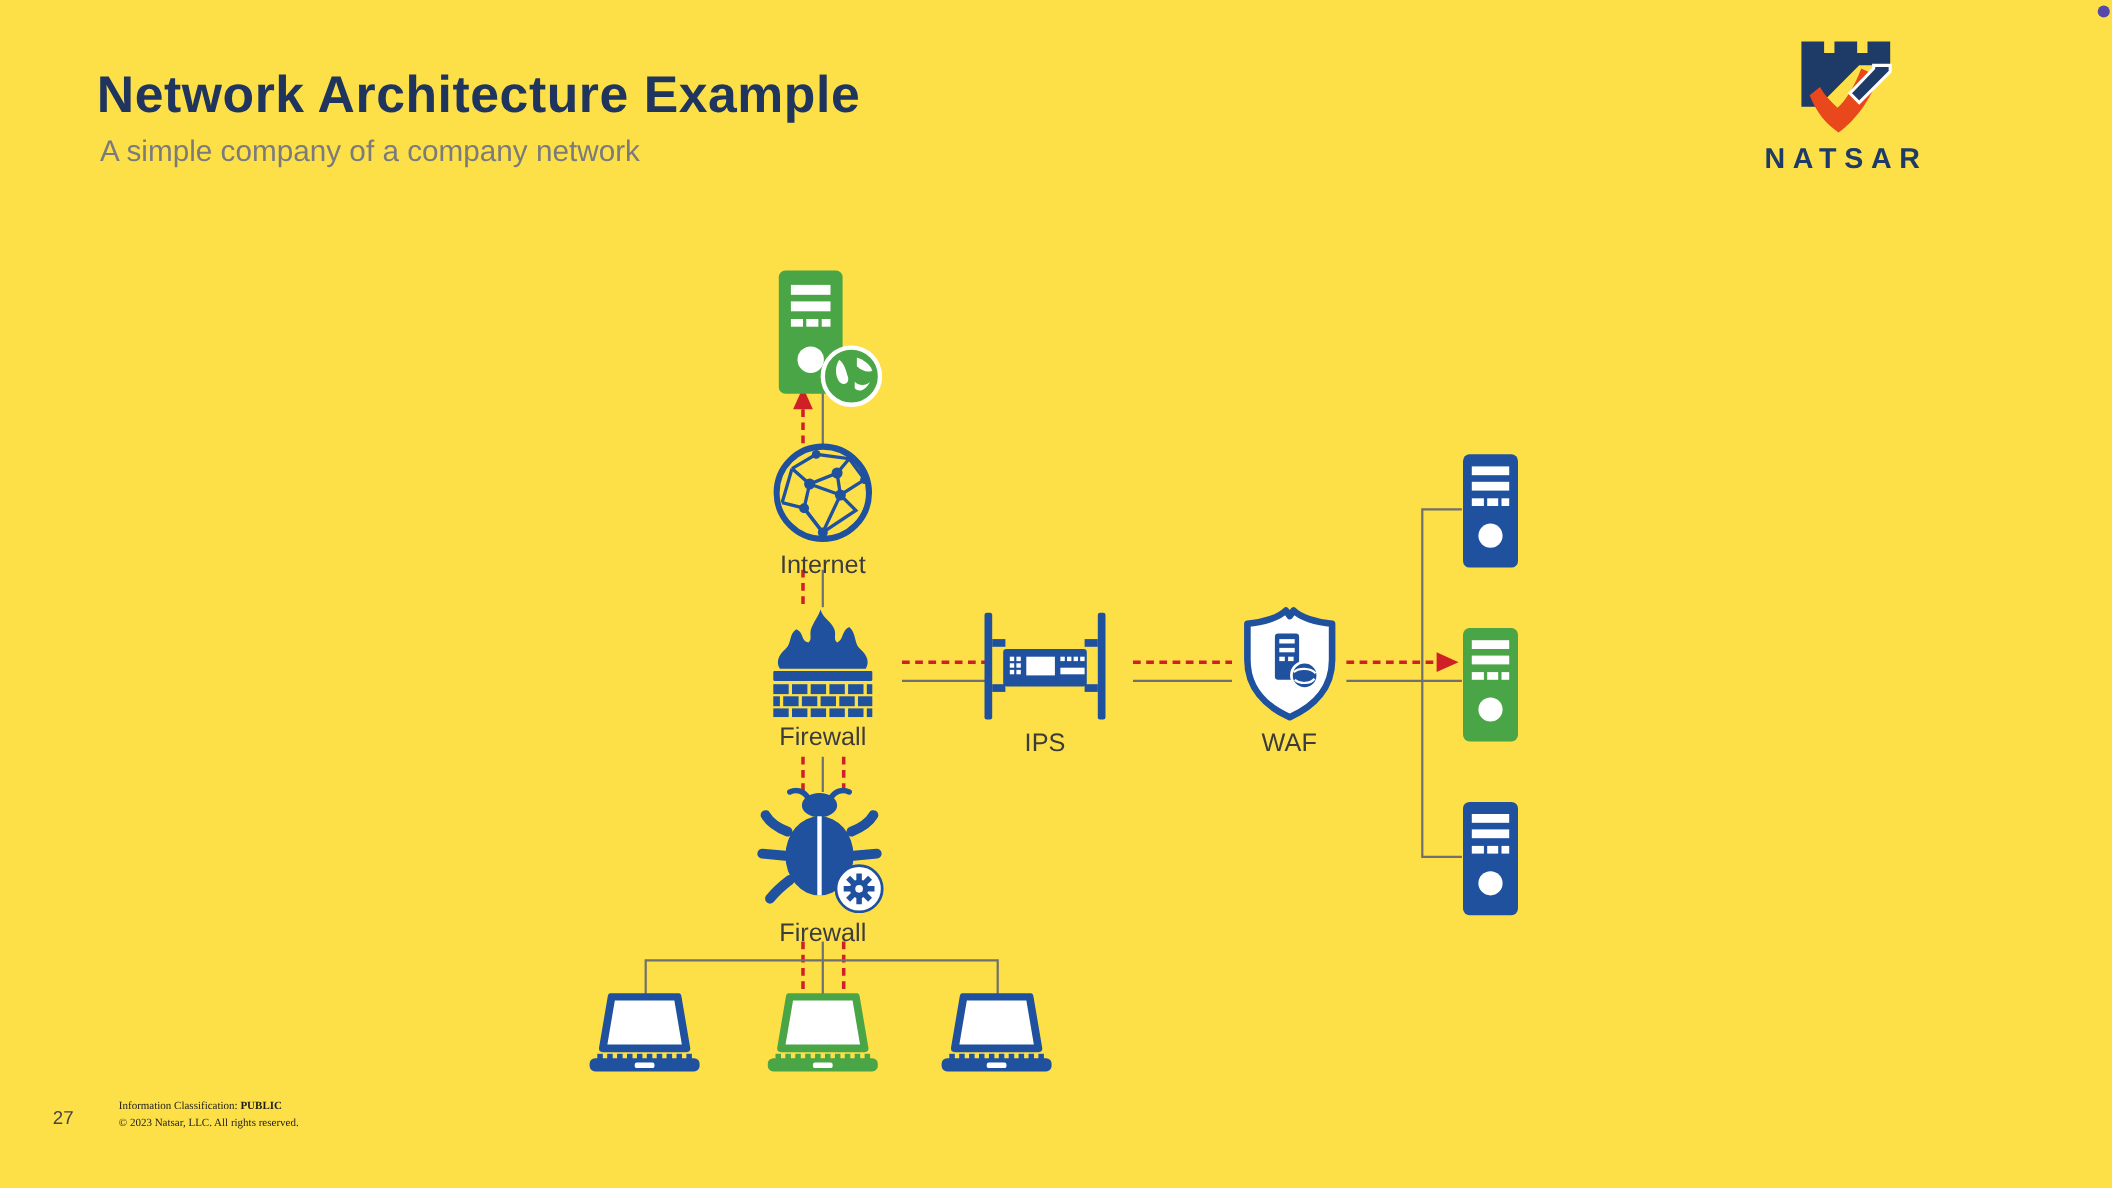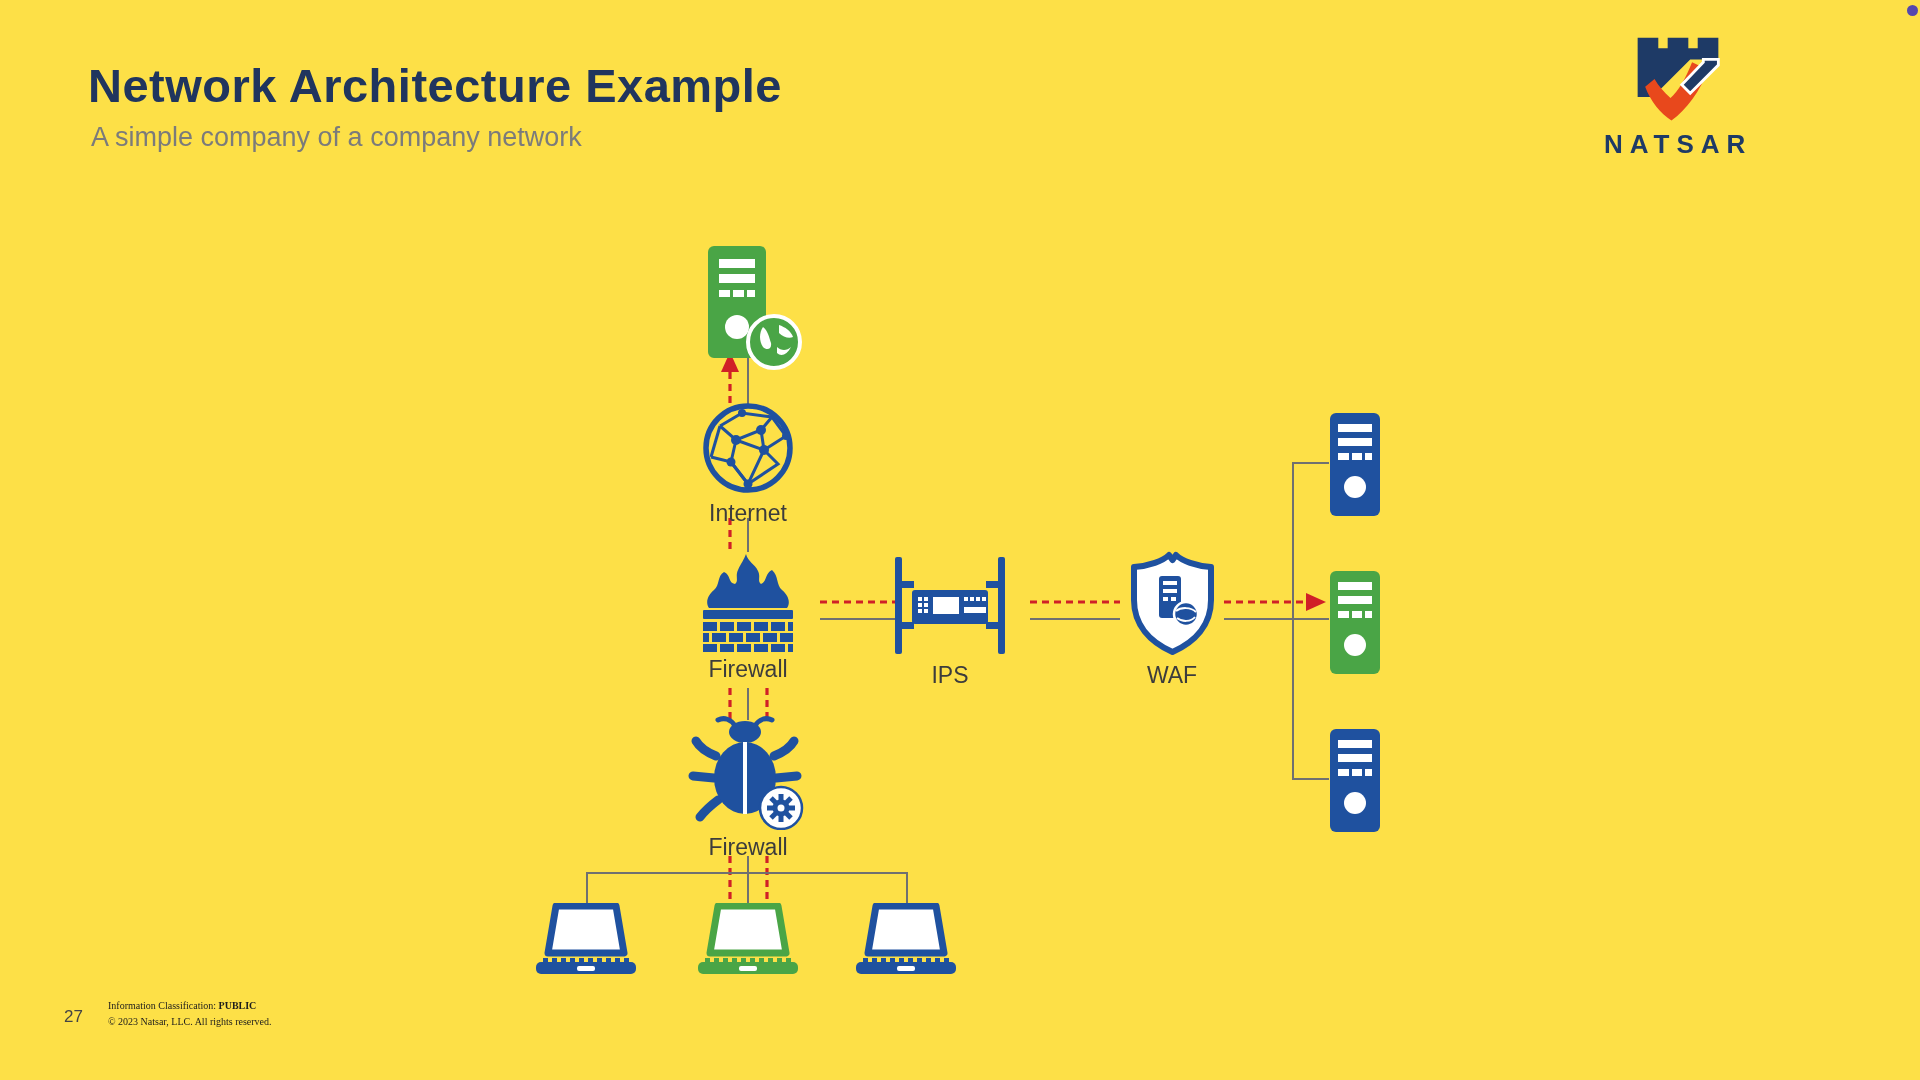--- a/index.html
+++ b/index.html
@@ -22,21 +22,21 @@
   .connectors{position:absolute;left:0;top:0;z-index:0;}
   .lg{stroke:var(--line-gray,#707070);stroke-width:2;fill:none;}
   .rd{stroke:var(--arrow-red,#d02027);stroke-width:3.2;stroke-dasharray:7 5;fill:none;}
   .rf{fill:var(--arrow-red,#d02027);}
 
   .node{position:absolute;z-index:1;display:flex;flex-direction:column;align-items:center;}
   .node-label{margin-top:4px;font-size:23px;color:var(--label-text,#3c3c3c);}
   .c-blue{color:var(--icon-blue,#1f519f);}
   .c-green{color:var(--icon-green,#4aa546);}
 
-  .footer-page{position:absolute;left:64px;top:1007px;font-size:17px;color:#444;}
+  .footer-page{position:absolute;left:48px;top:1007px;font-size:17px;color:#444;}
   .footer-text{position:absolute;left:108px;top:998px;font-size:10px;line-height:16px;color:#1c1c1c;font-family:Liberation Serif, serif;}
 </style>
 </head>
 <body>
 
 <div class="slide">
 
   <div class="title">Network Architecture Example</div>
   <div class="subtitle">A simple company of a company network</div>
 

